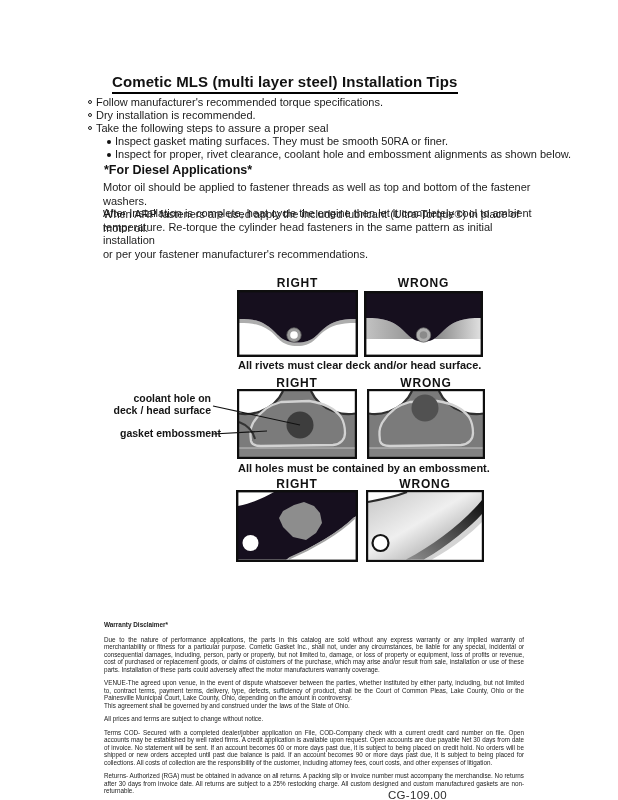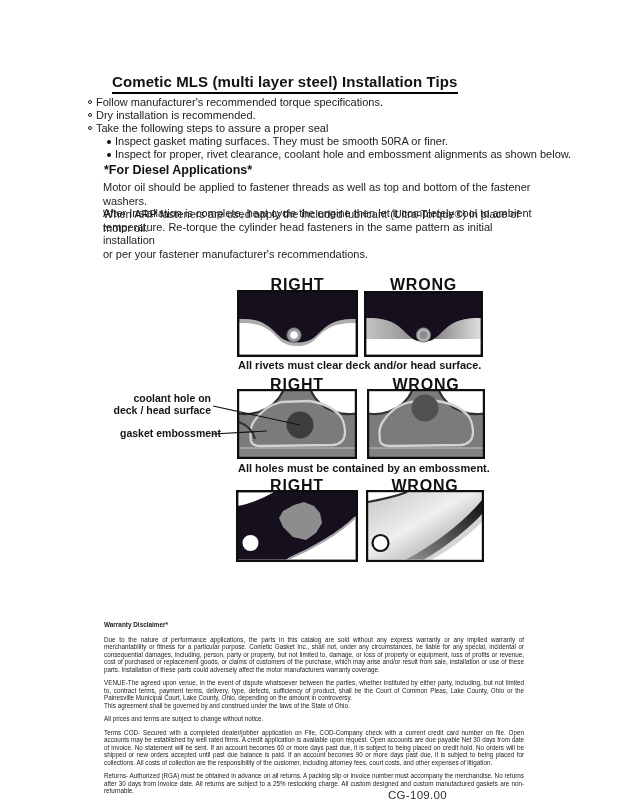--- a/index.html
+++ b/index.html
@@ -22,21 +22,21 @@
   .marker { flex:0 0 auto; margin-right:4px; }
   .marker.open { width:4px; height:4px; border:1px solid #222; border-radius:50%; margin-top:4px; }
   .marker.dot { width:4px; height:4px; background:#111; border-radius:50%; margin-top:4.5px; }
 
   .diesel-heading { left:104px; top:116px; font-size:12.5px; font-weight:bold; color:#111; }
   .body-par { left:103px; top:0; width:430px; font-size:11px; line-height:13.5px; color:#1d1d1d; }
   .p1 { top:134px; }
   .p2 { top:160px; }
   .note { top:207px; }
 
-  .rw-label { font-size:16px; font-weight:bold; letter-spacing:.8px; text-align:center; color:#111; }
+  .rw-label { font-size:12px; font-weight:bold; letter-spacing:.8px; text-align:center; color:#111; }
   .caption { font-size:11px; font-weight:bold; color:#151515; line-height:11.5px; }
 
   .callout { font-size:10.5px; font-weight:bold; text-align:right; line-height:11.5px; color:#141414; }
 
   .diag-box { display:block; }
 
   .disclaimer { left:104px; top:574px; width:420px; font-size:6.3px; line-height:7.5px; color:#222; }
   .disclaimer h2 { font-size:6.4px; font-weight:bold; margin-bottom:7px; }
   .disclaimer p { margin-bottom:6px; text-align:justify; white-space:pre-line; }
 

